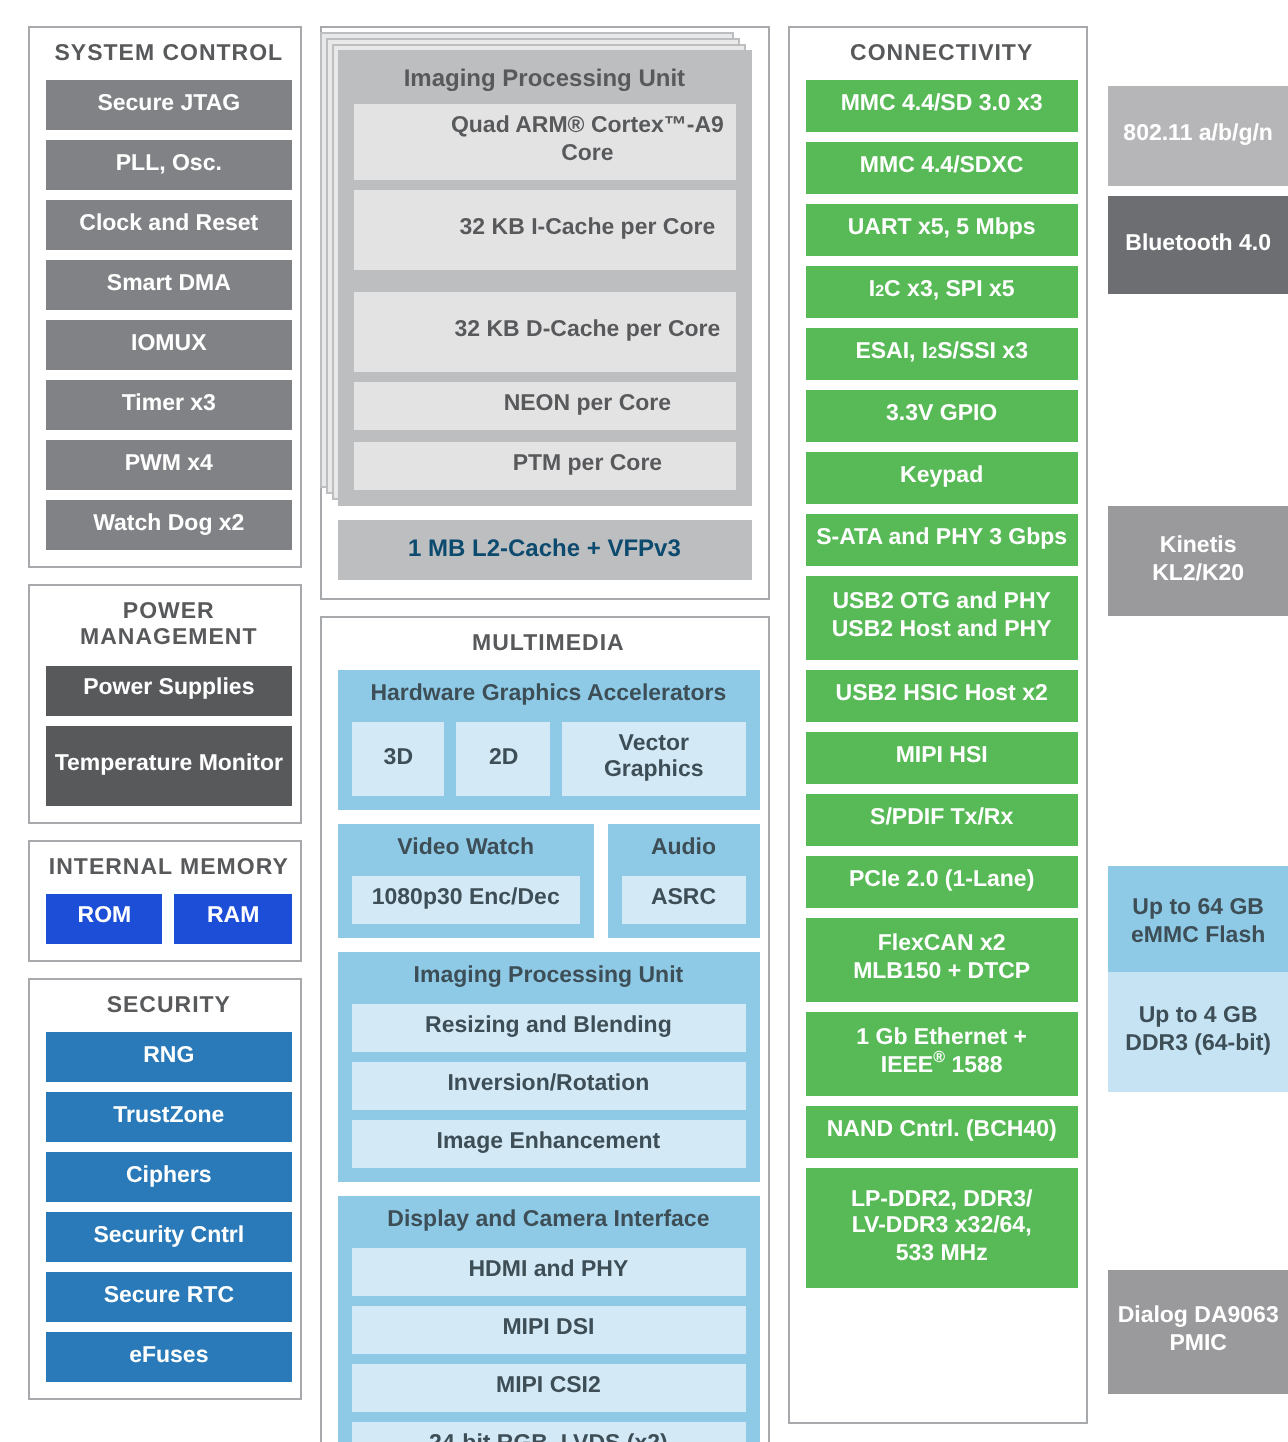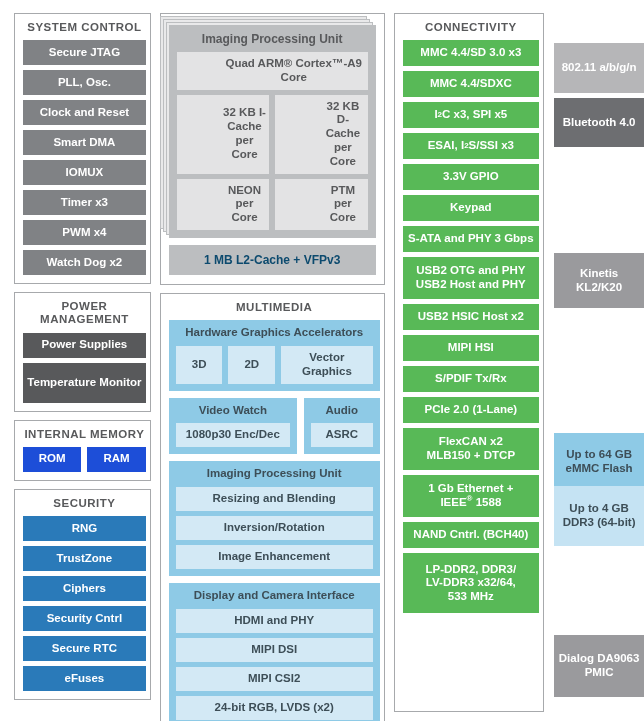--- a/index.html
+++ b/index.html
@@ -79,21 +79,21 @@
     background: #e9e9ea; border: 1px solid #bcbec0;
   }
   .stack .s1 { transform: translate(-9px,-9px); }
   .stack .s2 { transform: translate(-6px,-6px); }
   .stack .s3 { transform: translate(-3px,-3px); }
   .cpu-card { position: relative; background: #bcbec0; padding: 7px 8px 8px 8px; }
   .cpu-head {
     text-align: center; font-size: 12px; font-weight: bold;
     color: #58595b; margin-bottom: 6px;
   }
-  .cpu-row { display: flex; gap: 6px; }
+  .cpu-row { display: flex; gap: 6px; flex-direction: column; }
   .cpu-row .blk { flex: 1; margin-bottom: 5px; }
   .cpu-full { margin-bottom: 5px; }
   .l2 { margin-top: 7px; min-height: 30px; font-size: 12px; margin-bottom: 0; }
 
   .mm-group { background: #8ecae6; padding: 6px 7px 7px 7px; margin-bottom: 7px; }
   .mm-group:last-child { margin-bottom: 0; }
   .mm-head {
     text-align: center; font-size: 11.5px; font-weight: bold;
     color: #3d4e57; margin-bottom: 6px; line-height: 1.2;
   }
@@ -224,20 +224,21 @@
         </div>
 
       </div>
     </div>
 
     <div id="conn">
       <div class="panel" style="height:699px">
         <div class="panel-title">CONNECTIVITY</div>
         <div class="blk green">MMC 4.4/SD 3.0 x3</div>
         <div class="blk green">MMC 4.4/SDXC</div>
+        <div class="blk green">UART x5, 5 Mbps</div>
         <div class="blk green">I<span class="sup">2</span>C x3, SPI x5</div>
         <div class="blk green">ESAI, I<span class="sup">2</span>S/SSI x3</div>
         <div class="blk green">3.3V GPIO</div>
         <div class="blk green">Keypad</div>
         <div class="blk green">S-ATA and PHY 3 Gbps</div>
         <div class="blk green" style="min-height:42px;flex-direction:column">
             <span>USB2 OTG and PHY</span>
             <span>USB2 Host and PHY</span>
           </div>
         <div class="blk green">USB2 HSIC Host x2</div>

